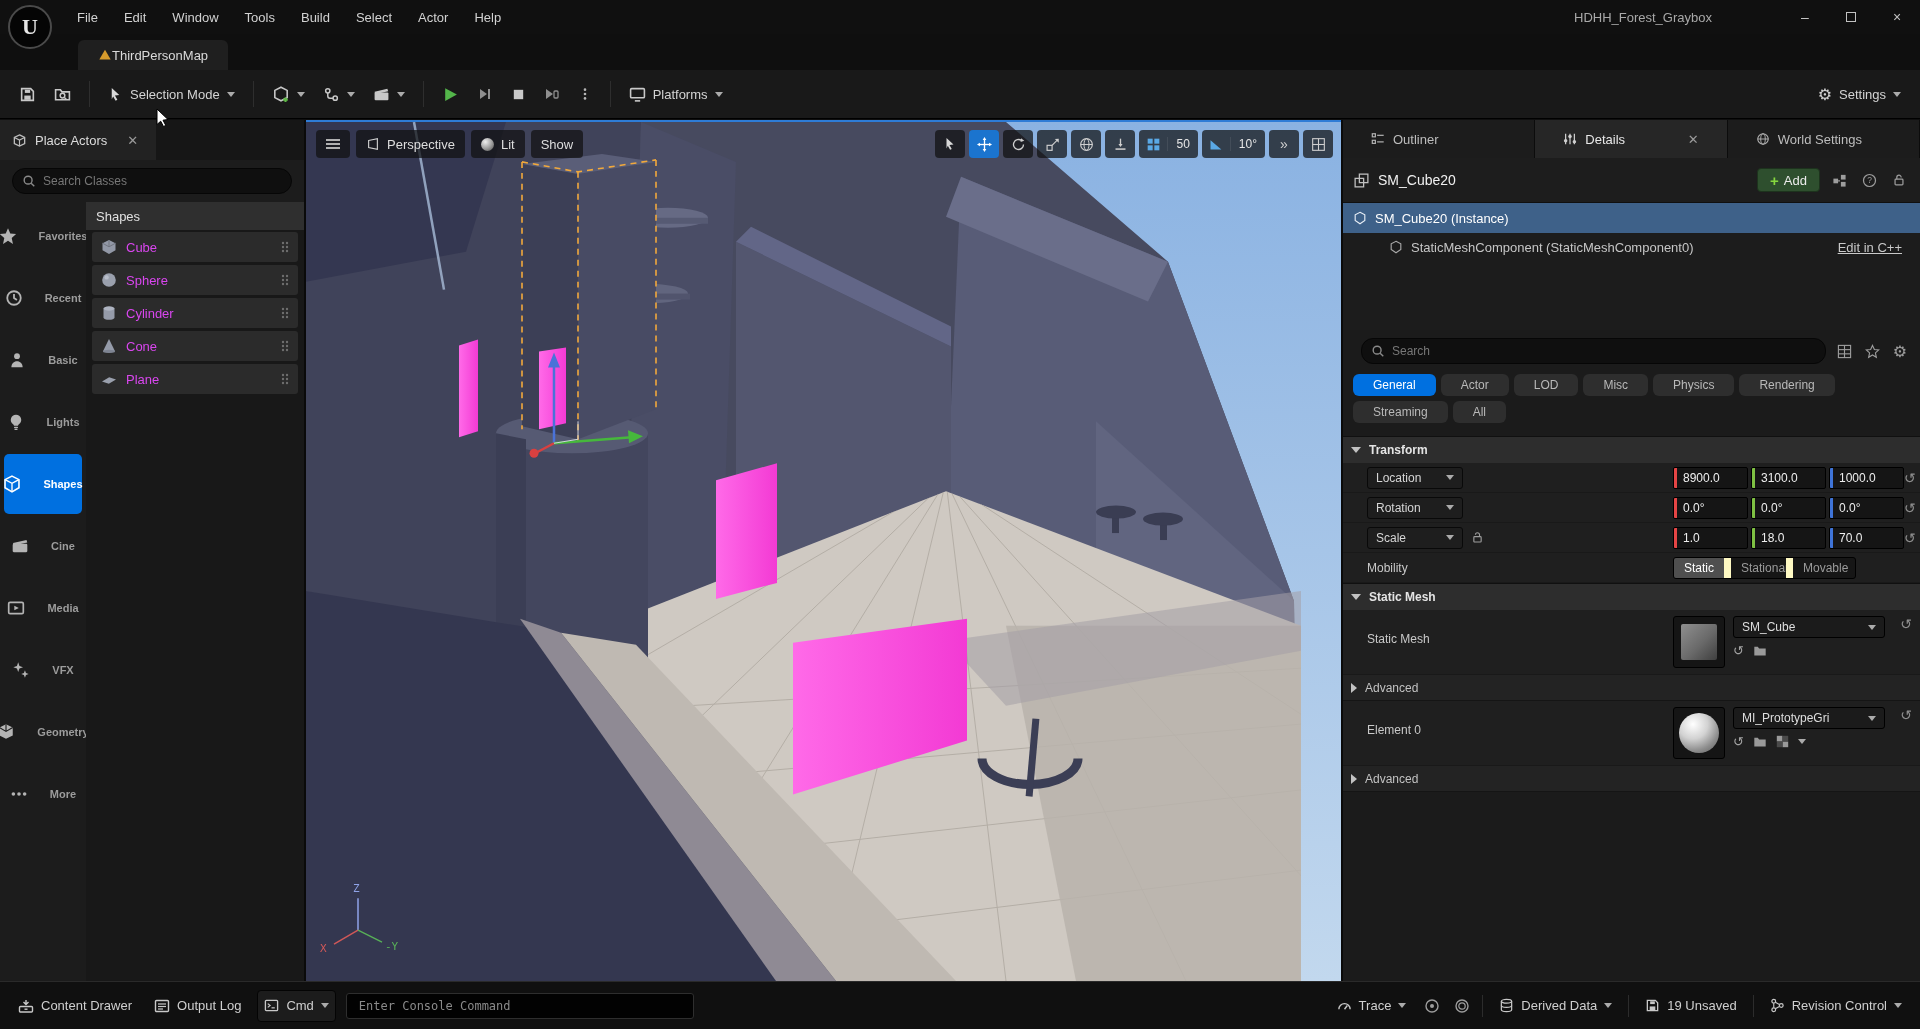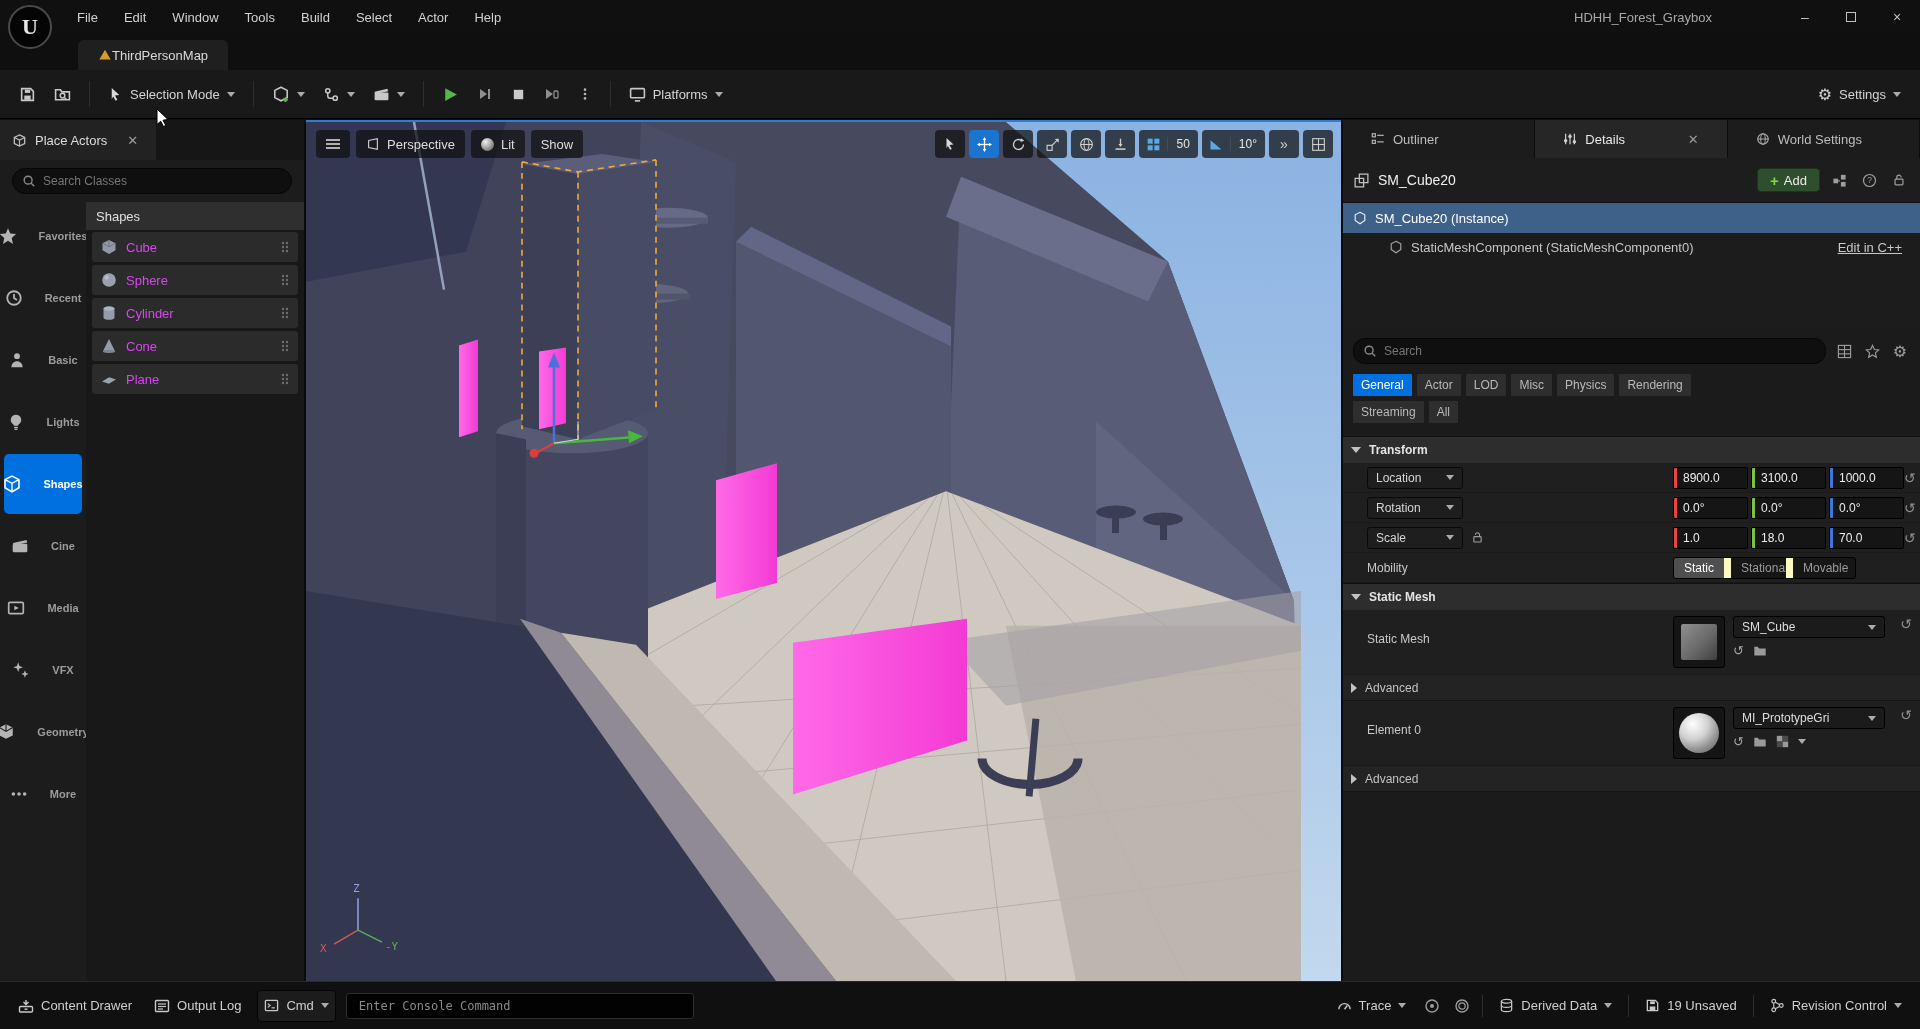--- a/index.html
+++ b/index.html
@@ -90,25 +90,25 @@
   .add-btn{margin-left:auto;height:24px;background:#2e4f2e;border:1px solid #1d331d;border-radius:4px;
            display:flex;align-items:center;gap:5px;padding:0 12px;color:#ececec;font-size:13px;}
   .add-btn .plus{color:#86d73f;font-weight:bold;font-size:15px;}
   .hico{width:22px;height:22px;display:flex;align-items:center;justify-content:center;color:#9d9d9d;}
   .tree{min-height:128px;background:#1c1c1c;border-top:1px solid #101010;}
   .tree-row{height:30px;display:flex;align-items:center;gap:8px;padding:0 10px;color:#d6d6d6;font-size:13px;}
   .tree-row.selected{background:#3e6189;color:#fff;}
   .tree-row.comp{padding-left:46px;color:#c6c6c6;height:28px;}
   .cpp-link{margin-left:auto;color:#c9c9c9;text-decoration:underline;padding-right:8px;}
   .dsearch{display:flex;align-items:center;gap:8px;padding:8px 10px;background:#1b1b1b;}
-  .dsearch .searchbox{flex:1;border-radius:12px;}
+  .dsearch .searchbox{flex:1;border-radius:12px;margin-left:8px;}
   .dico{width:20px;height:20px;display:flex;align-items:center;justify-content:center;color:#9d9d9d;}
   .filters{padding:2px 10px 8px 10px;background:#1b1b1b;}
   .frow{display:flex;gap:5px;margin-bottom:5px;}
-  .chip{background:#2e2e2e;border-radius:1px;padding:4px 8px;color:#b9b9b9;font-size:12px;}
+  .chip{background:#2e2e2e;border-radius:6px;padding:4px 20px;color:#b9b9b9;font-size:12px;}
   .chip.active{background:#0070e0;color:#fff;}
   .sect{height:27px;background:#2d2d2d;display:flex;align-items:center;gap:8px;padding:0 8px;
         color:#e4e4e4;font-weight:bold;font-size:12px;border-top:1px solid #101010;}
   .chev-d{width:0;height:0;border-left:5px solid transparent;border-right:5px solid transparent;border-top:6px solid #c2c2c2;}
   .chev-r{width:0;height:0;border-top:5px solid transparent;border-bottom:5px solid transparent;border-left:6px solid #c2c2c2;}
   .prow{display:flex;align-items:center;height:30px;padding:0 8px 0 24px;background:#1f1f1f;border-bottom:1px solid #191919;}
   .pzone{flex:0 0 306px;display:flex;align-items:center;gap:8px;color:#c9c9c9;}
   .axis-dd{height:22px;background:#1e1e1e;border:1px solid #090909;border-radius:3px;display:flex;
            align-items:center;justify-content:space-between;padding:0 8px;width:96px;color:#d6d6d6;}
   .pvals{display:flex;gap:3px;}

